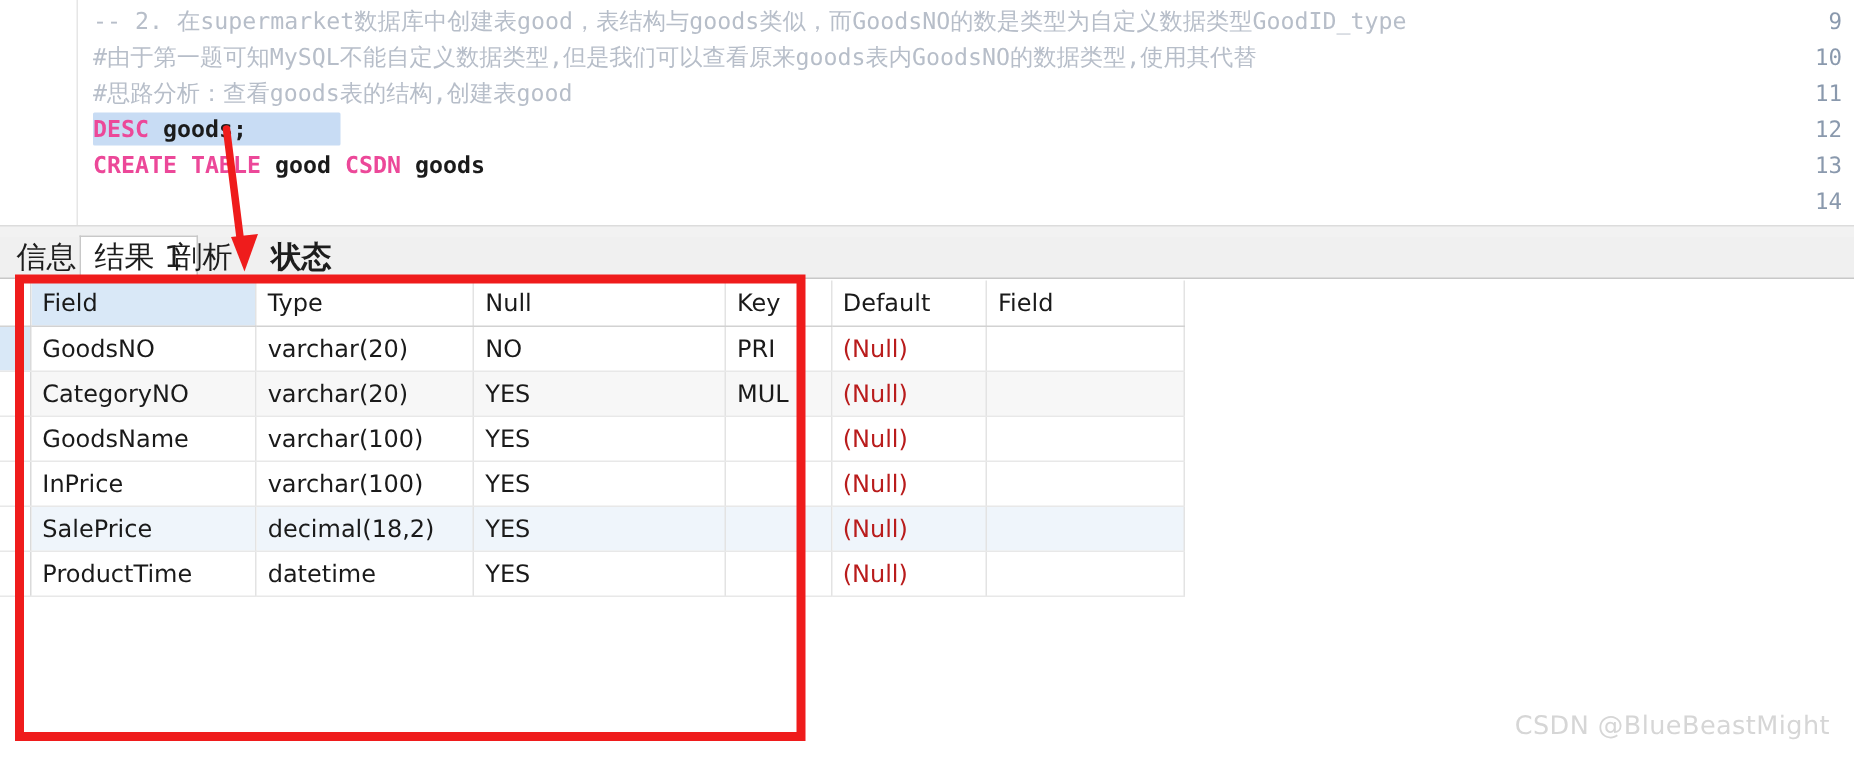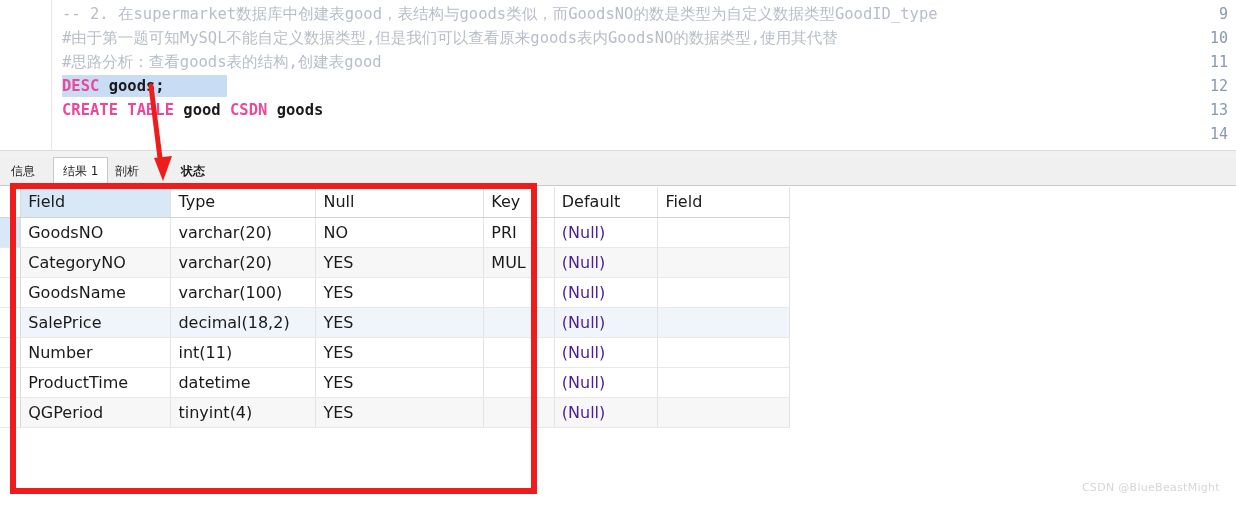--- a/index.html
+++ b/index.html
@@ -54,21 +54,21 @@
 
   
   .tabbar {
     position: absolute; left: 0; top: 158px; width: 1236px; height: 28px;
     background: #f0f0f0;
     border-bottom: 1px solid #c8c8c8;
   }
   .tab {
     position: absolute; top: 0; height: 28px;
     line-height: 27px;
-    font-size: 12px; color: #1d1d1d;
+    font-size: 20px; color: #1d1d1d;
     padding: 0 9px;
     font-family: "DejaVu Sans", "Liberation Sans", sans-serif;
     white-space: nowrap;
     cursor: default;
   }
   .tab.active {
     background: #ffffff;
     border-left: 1px solid #c8c8c8;
     border-right: 1px solid #c8c8c8;
     border-top: 1px solid #c8c8c8;
@@ -107,40 +107,40 @@
   .c-field { width: 145px; }
   .c-type  { width: 140px; }
   .c-null  { width: 162px; }
   .c-key   { width: 68px; }
   .c-def   { width: 100px; }
   .c-extra { width: 127px; }
 
   tr.tint-grey td { background: #f7f7f7; margin-top: 24px; }
   tr.tint-blue td { background: #eff5fb; }
   tr.tint-grey td.rowhdr, tr.tint-blue td.rowhdr { background: #ffffff; }
-  .nullval { color: #4c1d95; }
+  .nullval { color: #b91c1c; }
 
   
   .anno-rect {
     position: absolute;
     left: 10px; top: 183px;
     width: 527px; height: 311px;
     border: 6px solid #ef1c1c;
     pointer-events: none;
   }
   .anno-arrow {
     position: absolute; left: 130px; top: 80px;
     width: 60px; height: 110px;
     pointer-events: none;
   }
 
   
   .watermark {
     position: absolute; right: 16px; bottom: 12px;
-    font-size: 11px; color: #d6d6d6;
+    font-size: 17px; color: #d6d6d6;
     font-family: "DejaVu Sans", "Liberation Sans", sans-serif;
     letter-spacing: 0.3px;
   }
 </style>
 </head>
 <body>
 
 <div id="root">
 
   <div class="editor">
@@ -220,51 +220,42 @@
           </tr>
           <tr>
             <td class="rowhdr"></td>
             <td>GoodsName</td>
             <td>varchar(100)</td>
             <td>YES</td>
             <td></td>
             <td><span class="nullval">(Null)</span></td>
             <td></td>
           </tr>
+          <tr>
+            <td class="rowhdr"></td>
+            <td>InPrice</td>
+            <td>varchar(100)</td>
+            <td>YES</td>
+            <td></td>
+            <td><span class="nullval">(Null)</span></td>
+            <td></td>
+          </tr>
           <tr class="tint-blue">
             <td class="rowhdr"></td>
             <td>SalePrice</td>
             <td>decimal(18,2)</td>
             <td>YES</td>
             <td></td>
             <td><span class="nullval">(Null)</span></td>
             <td></td>
           </tr>
           <tr>
             <td class="rowhdr"></td>
-            <td>Number</td>
-            <td>int(11)</td>
-            <td>YES</td>
-            <td></td>
-            <td><span class="nullval">(Null)</span></td>
-            <td></td>
-          </tr>
-          <tr>
-            <td class="rowhdr"></td>
             <td>ProductTime</td>
             <td>datetime</td>
-            <td>YES</td>
-            <td></td>
-            <td><span class="nullval">(Null)</span></td>
-            <td></td>
-          </tr>
-          <tr class="tint-grey">
-            <td class="rowhdr"></td>
-            <td>QGPeriod</td>
-            <td>tinyint(4)</td>
             <td>YES</td>
             <td></td>
             <td><span class="nullval">(Null)</span></td>
             <td></td>
           </tr>
         </tbody>
     </table>
   </div>
 
   <div class="anno-rect"></div>

